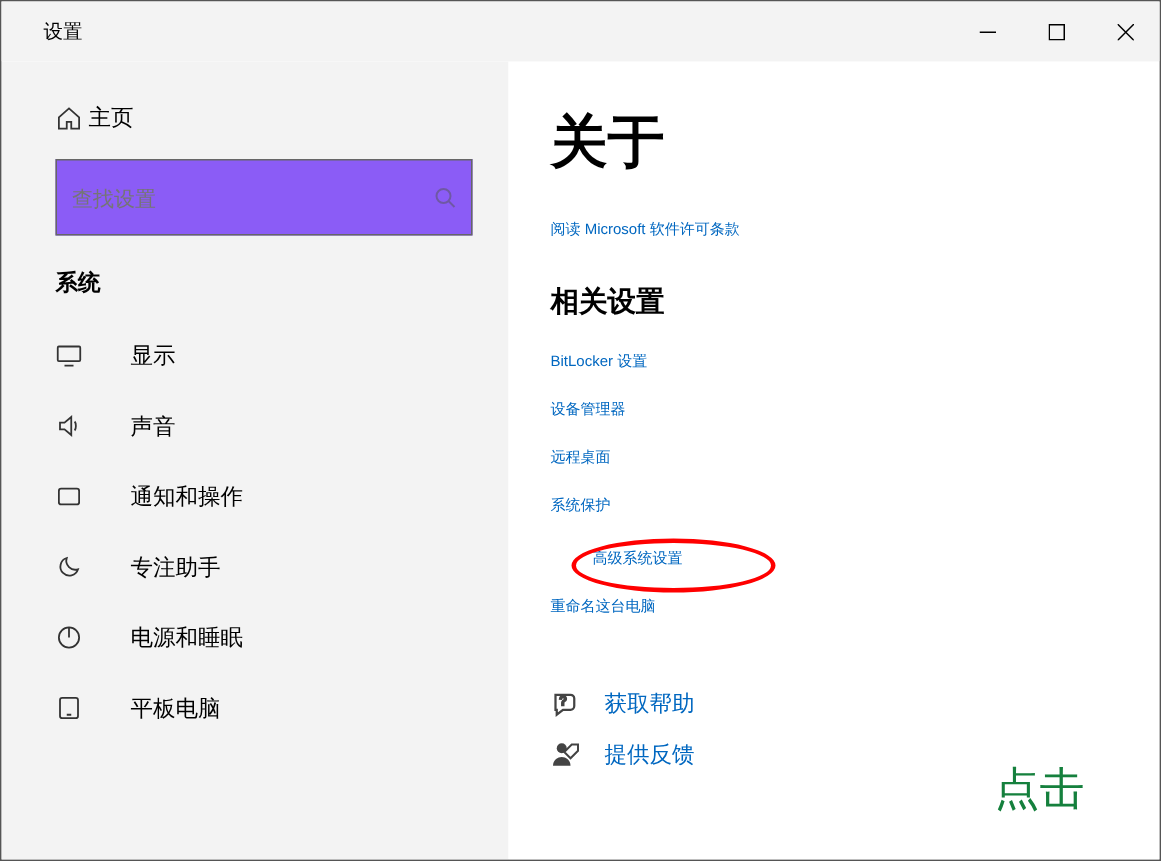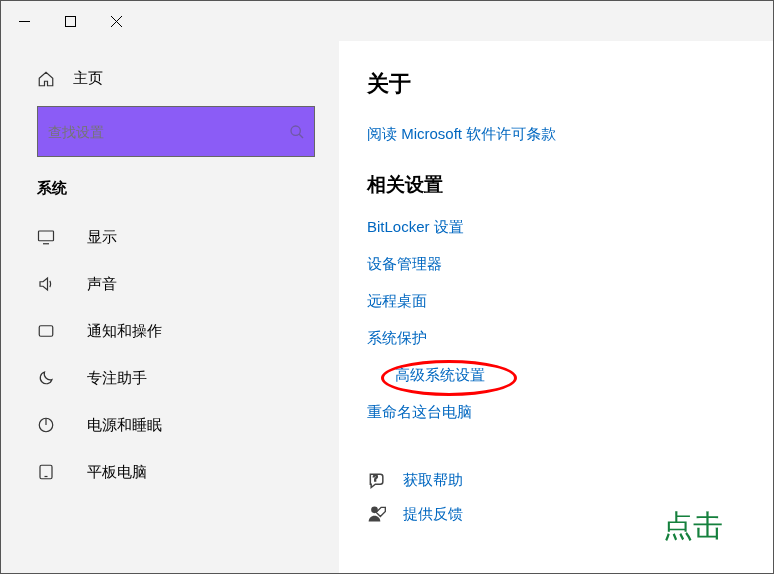--- a/index.html
+++ b/index.html
@@ -53,21 +53,21 @@
     width: 338px;
     background: #f3f3f3;
     padding: 20px 0 0 0;
     display: flex;
     flex-direction: column;
   }
   .home-row {
     display: flex;
     align-items: center;
     padding: 8px 24px 18px 36px;
-    gap: 18px;
+    gap: 4px;
   }
   .home-row .icon { width: 18px; display:flex; }
   .home-row .label { font-size: 15px; }
   .search-wrap {
     margin: 0 24px 18px 36px;
     position: relative;
   }
   .search-input {
     width: 100%;
     height: 51px;
@@ -101,27 +101,27 @@
   .nav-item .icon { width: 18px; display:flex; justify-content:center; }
   .nav-item .label { font-size: 15px; }
   .main {
     flex: 1;
     padding: 28px 20px 20px 28px;
     position: relative;
     background: #fff;
     overflow: hidden;
   }
   .page-title {
-    font-size: 22px;
+    font-size: 38px;
     font-weight: 600;
     margin-bottom: 26px;
   }
   .link-item {
     color: #0067c0;
-    font-size: 15px;
+    font-size: 10px;
     margin-bottom: 22px;
     cursor: pointer;
     display: block;
   }
   .section-heading {
     font-size: 19px;
     font-weight: 600;
     margin-top: 28px;
     margin-bottom: 20px;
   }
@@ -160,20 +160,21 @@
     font-size: 30px;
     font-weight: 500;
   }
   svg { display: block; }
 </style>
 </head>
 <body>
 
 <div class="window">
   <div class="titlebar">
+    <div class="titlebar-title">设置</div>
     <div class="win-controls">
       <div class="win-btn">
         <svg width="11" height="11">
             <line x1="0" y1="5.5" x2="11" y2="5.5" stroke="#000" stroke-width="1"></line>
           </svg>
       </div>
       <div class="win-btn">
         <svg width="11" height="11">
             <rect x="0.5" y="0.5" width="10" height="10" fill="none" stroke="#000" stroke-width="1"></rect>
           </svg>

